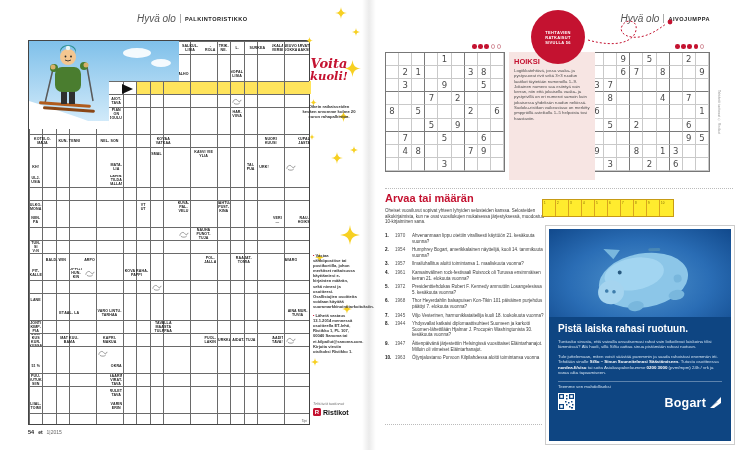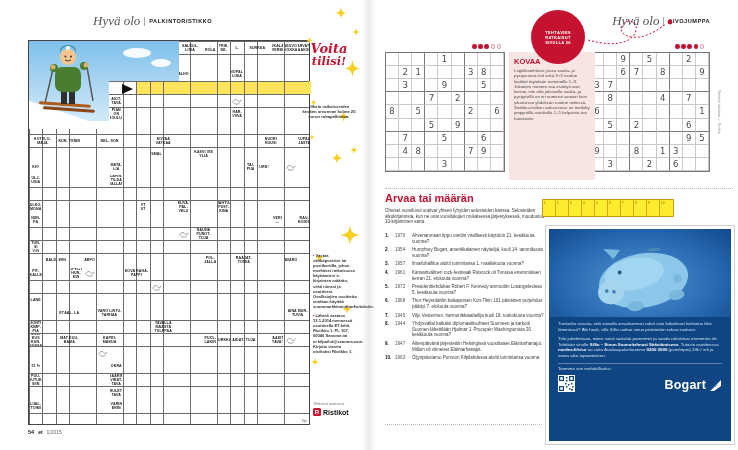--- a/index.html
+++ b/index.html
@@ -1,41 +1,41 @@
 <!DOCTYPE html>
 <html><head>
 <meta charset="utf-8">
 <style>
   html,body{margin:0;padding:0;background:#fff;}
   #stage{position:relative;width:738px;height:450px;background:#fff;overflow:hidden;
          font-family:"Liberation Sans",sans-serif;color:#222;}
   .abs{position:absolute;}
   
   .mag-header{display:flex;align-items:center;gap:4px;}
-  .mag-title{font-family:Liberation Serif, serif;font-style:italic;font-size:13px;color:#555;}
+  .mag-title{font-family:Liberation Sans, sans-serif;font-style:italic;font-size:10px;color:#555;margin-left:44px;}
   .mag-sep{width:1px;height:9px;background:#aaa;}
   .mag-section{font-size:5.6px;font-weight:bold;letter-spacing:.5px;color:#1a1a1a;}
   
   #xw{left:28px;top:40px;width:282px;height:385px;border:1.2px solid #444;box-sizing:border-box;}
   #xw-yellow{background:#ffe45c;z-index:0;}
   #xw-lines{left:0;top:0;right:0;bottom:0;z-index:1;pointer-events:none;
     background-image:
       repeating-linear-gradient(to right,#6a6a6a 0,#6a6a6a 0.7px,transparent 0.7px,transparent 13.43px),
       repeating-linear-gradient(to bottom,#6a6a6a 0,#6a6a6a 0.7px,transparent 0.7px,transparent 13.28px);}
   .clue{z-index:2;display:flex;align-items:center;justify-content:center;text-align:center;
         font-size:3.6px;line-height:4px;font-weight:bold;color:#1c1c1c;letter-spacing:.1px;
         text-transform:uppercase;overflow:hidden;padding:.5px;box-sizing:border-box;}
   .doodle{z-index:2;display:flex;align-items:center;justify-content:center;}
   #xw-cartoon{left:0;top:0;width:150px;height:88px;z-index:3;
       clip-path:polygon(0 0,100% 0,100% 45.4%,53.3% 45.4%,53.3% 100%,0 100%);}
   #xw-arrow{left:93px;top:42.5px;width:0;height:0;z-index:3;
       border-top:5px solid transparent;border-bottom:5px solid transparent;border-left:11px solid #111;}
   #xw-sign{right:2px;bottom:1px;z-index:2;font-size:3.5px;font-style:italic;color:#555;}
   
-  #voita{left:300px;top:42px;width:58px;text-align:center;z-index:2;
+  #voita{left:300px;top:57px;width:58px;text-align:center;z-index:2;
          font-family:"DejaVu Serif",serif;font-style:italic;font-weight:bold;color:#c41230;}
   #voita .v1{font-size:13px;line-height:13px;}
   #voita .v2{font-size:27px;line-height:25px;}
   #voita .v3{font-size:11.5px;line-height:12px;}
   #win-note{left:301px;top:104px;width:56px;z-index:2;text-align:center;
             font-size:4.2px;line-height:5.2px;font-weight:bold;color:#333;}
   .star{z-index:1;}
   #instructions{left:313px;top:253px;width:44px;z-index:2;font-size:4.1px;line-height:5.1px;
                 font-weight:bold;color:#333;}
   #instructions p{margin:0 0 4px 0;}
@@ -292,21 +292,21 @@
       <div class="abs star" style="left: 342px; top: 300px;"><svg width="10" height="10" viewBox="0 0 100 100">
           <path d="M50 0 C55 35 65 45 100 50 C65 55 55 65 50 100 C45 65 35 55 0 50 C35 45 45 35 50 0 Z" fill="#f7d022"></path>
         </svg></div>
       <div class="abs star" style="left: 311px; top: 352px;"><svg width="8" height="8" viewBox="0 0 100 100">
           <path d="M50 0 C55 35 65 45 100 50 C65 55 55 65 50 100 C45 65 35 55 0 50 C35 45 45 35 50 0 Z" fill="#f7d022"></path>
         </svg></div>
     </div>
 
   <div class="abs" id="voita">
     <div class="v1">Voita</div>
-    <div class="v3">tilisi!</div>
+    <div class="v3">kuoli!</div>
   </div>
   <div class="abs" id="win-note">Oikein ratkaisseiden kesken arvomme kolme 20 euron rahapalkintoa.</div>
 
   <div class="abs" id="instructions">
       <p><span class="bullet">▪ </span>Vastaa sähköpostitse tai postikortilla, johon merkitset ratkaisussa käyttämiesi e-kirjainten määrän, sekä nimesi ja osoitteesi. Osallistujien osoitteita voidaan käyttää suoramarkkinointitarkoituksiin.</p>
       <p><span class="bullet">▪ </span>Lähetä vastaus 13.1.2014 mennessä osoitteella ET-lehti, Ristikko 1, PL 107, 00040 Sanoma tai et.kilpailut@sanoma.com. Kirjoita viestin otsikoksi Ristikko 1.</p>
     </div>
 
   <div class="abs" id="credit-left">
     <div id="credit-label">Tehtävät tuottanut</div>
@@ -516,21 +516,21 @@
       <div class="sc br"></div>
       <div class="sc"></div>
       <div class="sc">2</div>
       <div class="sc br"></div>
       <div class="sc">6</div>
       <div class="sc"></div>
       <div class="sc"></div>
     </div>
 
   <div class="abs" id="pinkbox">
-    <h3>KOVAA</h3>
+    <h3>HOIKSI</h3>
     <p>Logiikkatehtävä, jossa vaaka- ja pystysuorat rivit sekä 3×3 ruudun laatikot täytetään numeroilla 1–9. Jokainen numero saa esiintyä vain kerran, niin että jokaisella vaaka- ja pystyrivillä on eri numerot samoin kuin jokaisessa yhdeksän ruudun neliössä. Sudoku-ristikon vaikeustaso on merkitty ympyröillä asteikolla 1–5 helpoista tosi haastaviin.</p>
   </div>
 
   <div class="abs" id="vert-credit">Tehtävät tuottanut © Ristikot</div>
 
   <div class="abs dotline" style="left:385px;top:188px;width:348px;"></div>
 
   <div class="abs" id="quiz-title">Arvaa tai määrän</div>
   <div class="abs" id="quiz-intro">Oheiset vuosiluvut sopivat yhteen lyhyiden selosteiden kanssa. Selosteiden alkukirjaimista, kun ne ovat vuosilukujen mukaisessa järjestyksessä, muodostuu 10-kirjaiminen sana.</div>
   <div class="abs" id="quiz-items">
@@ -613,20 +613,21 @@
             <circle cx="47" cy="54" r="1.8" fill="#3f7dab"></circle>
             <circle cx="56" cy="36" r="2" fill="#27597f"></circle>
             <rect x="88" y="18" width="12" height="3" rx="1.5" fill="#4a88b5" transform="rotate(8 94 19)"></rect>
             <ellipse cx="108" cy="68" rx="8" ry="5" fill="#79b7dd"></ellipse>
             <ellipse cx="66" cy="72" rx="8" ry="5" fill="#79b7dd"></ellipse>
             <circle cx="112" cy="52" r="4" fill="#79b7dd"></circle>
           </g>
         </svg>
       </div>
       <div id="ad-body">
+        <div id="ad-headline">Pistä laiska rahasi ruotuun.</div>
         <div class="ad-p" id="ad-p1">Tuntuuko sinusta, että vaivalla ansaitsemasi rahat vain loikoilevat laiskoina tilisi lämmössä? Älä huoli, sillä SiSu auttaa sinua pistämään rahasi ruotuun.</div>
         <div class="ad-p" id="ad-p2"><span>Tule juttelemaan, miten voisit säästää paremmin ja saada rahoistasi enemmän irti. Tehdään sinulle </span><b>SiSu – Sinun Suunnitelmasi Säästämiseen.</b><span> Tutustu osoitteessa </span><b>nordea.fi/sisu</b><span> tai soita Asiakaspalveluumme </span><b>0200 3000</b><span> (pvm/mpm) 24h / vrk ja varaa aika tapaamiseen.</span></div>
         <div id="ad-hr"></div>
         <div id="ad-tag">Teemme sen mahdolliseksi</div>
         <div id="ad-bottom">
           <svg width="17" height="17" viewBox="0 0 17 17">
             <rect width="17" height="17" fill="#fff"></rect>
             <g fill="#0e4582">
               <rect x="1" y="1" width="5" height="5"></rect>
                 <rect x="11" y="1" width="5" height="5"></rect>

